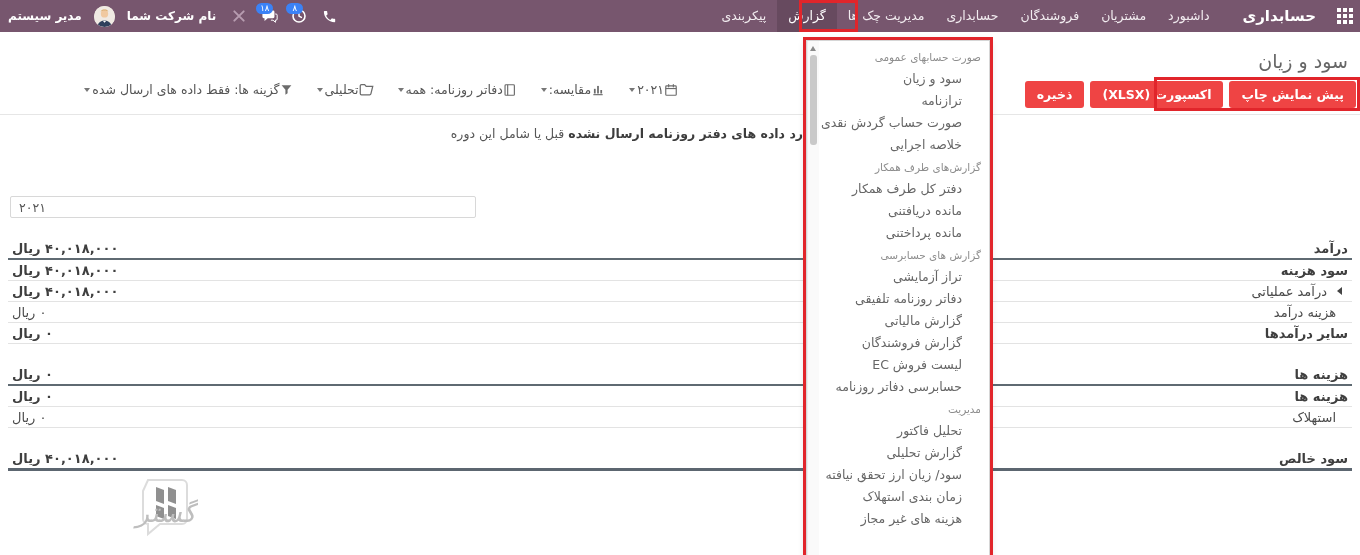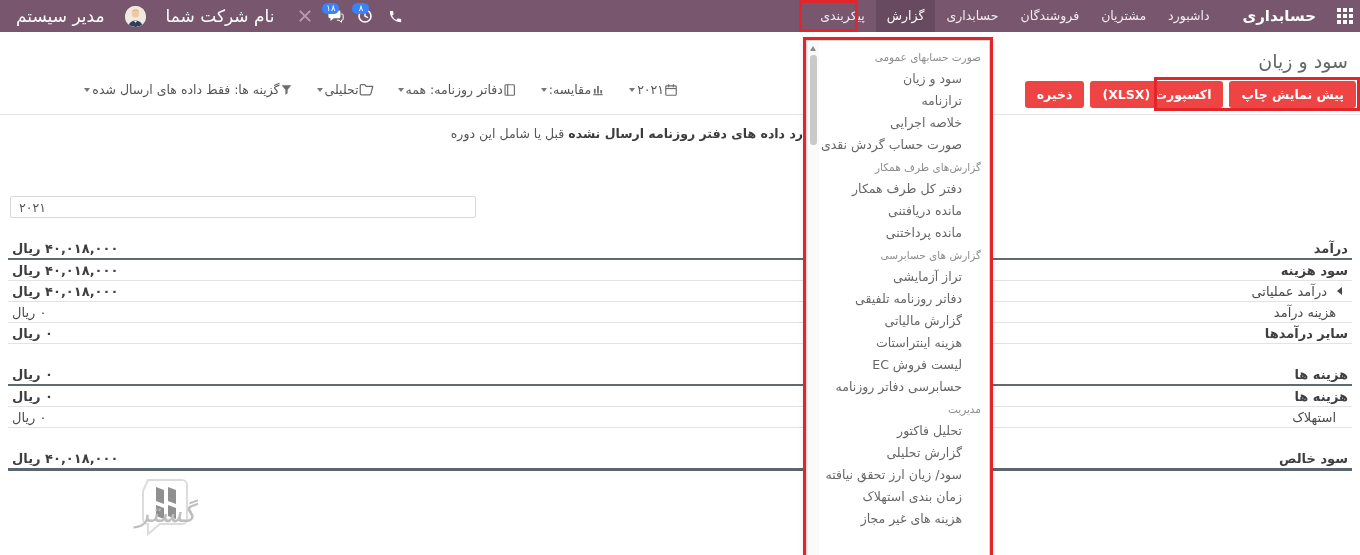--- a/index.html
+++ b/index.html
@@ -11,21 +11,21 @@
   .apps-grid{width:30px;height:32px;display:flex;align-items:center;justify-content:center;cursor:pointer;}
   .apps-grid .g{display:grid;grid-template-columns:repeat(3,4px);grid-gap:2px;}
   .apps-grid .g i{width:4px;height:4px;background:#fff;display:block;}
   .app-name{font-size:15px;font-weight:bold;padding:0 14px 0 22px;white-space:nowrap;}
   .nav-item{font-size:12.5px;padding:0 11px;height:32px;line-height:32px;white-space:nowrap;cursor:pointer;color:#f2ecf0;}
   .nav-item.active{background:rgba(0,0,0,.13);color:#fff;}
   .tb-spacer{flex:1;}
   .systray{display:flex;align-items:center;direction:rtl;}
   .tb-ico{position:relative;width:30px;height:32px;display:flex;align-items:center;justify-content:center;cursor:pointer;}
   .badge{position:absolute;top:3px;left:2px;background:#3b82f6;color:#fff;font-size:8.5px;line-height:11px;min-width:13px;text-align:center;border-radius:7px;padding:0 2px;}
-  .company-name,.user-name{font-size:17px;padding:0 16px;white-space:nowrap;cursor:pointer;}
+  .company-name,.user-name{font-size:12px;padding:0 8px;white-space:nowrap;cursor:pointer;font-weight:bold;}
   .avatar{width:21px;height:21px;border-radius:50%;overflow:hidden;background:#efe9e2;margin:0 4px;cursor:pointer;flex:0 0 auto;}
 
   
   .page-title{position:absolute;top:50px;right:12px;font-size:19px;color:#666;}
   .btn-row{position:absolute;top:81px;right:4px;display:flex;direction:rtl;gap:6px;}
   .btn{background:#ef4444;color:#fff;border:none;font-size:12.5px;font-weight:bold;padding:6px 12px;border-radius:3px;cursor:pointer;font-family:inherit;white-space:nowrap;}
   .cp-border{position:absolute;top:114px;left:0;right:0;height:0;border-bottom:1px solid #e6e6e6;}
 
   
   .filterbar{position:absolute;top:82px;right:682px;display:flex;direction:rtl;align-items:center;gap:24px;white-space:nowrap;}
@@ -86,20 +86,21 @@
           <i></i>
           <i></i>
           <i></i>
         </span>
     </div>
     <div class="app-name">حسابداری</div>
     <div class="nav-item">داشبورد</div>
     <div class="nav-item">مشتریان</div>
     <div class="nav-item">فروشندگان</div>
     <div class="nav-item">حسابداری</div>
+    <div class="nav-item">مدیریت چک ها</div>
     <div class="nav-item active">گزارش</div>
     <div class="nav-item">پیکربندی</div>
     <div class="tb-spacer"></div>
     <div class="systray">
       <div class="tb-ico">
         <svg width="15" height="15" viewBox="0 0 24 24">
             <path d="M6.6 10.8c1.5 2.9 3.8 5.2 6.7 6.7l2.2-2.2c.3-.3.7-.4 1-.2 1.1.4 2.3.6 3.6.6.6 0 1 .4 1 1V20c0 .6-.4 1-1 1C10.6 21 3 13.4 3 4c0-.6.4-1 1-1h3.3c.6 0 1 .4 1 1 0 1.2.2 2.5.6 3.6.1.3 0 .7-.2 1l-2.1 2.2z" fill="#fff"></path>
           </svg>
       </div>
       <div class="tb-ico">
@@ -232,31 +233,31 @@
     <div class="rrow total b bv">
       <span class="lbl">سود خالص</span>
       <span class="val">۴۰,۰۱۸,۰۰۰ ریال</span>
     </div>
   </div>
 
   <div class="menu">
     <div class="mh">صورت حسابهای عمومی</div>
     <div class="mi">سود و زیان</div>
     <div class="mi">ترازنامه</div>
+    <div class="mi">صورت حساب گردش نقدی</div>
     <div class="mi">خلاصه اجرایی</div>
-    <div class="mi">صورت حساب گردش نقدی</div>
     <div class="mh">گزارش‌های طرف همکار</div>
     <div class="mi">دفتر کل طرف همکار</div>
     <div class="mi">مانده دریافتنی</div>
     <div class="mi">مانده پرداختنی</div>
     <div class="mh">گزارش های حسابرسی</div>
     <div class="mi">تراز آزمایشی</div>
     <div class="mi">دفاتر روزنامه تلفیقی</div>
     <div class="mi">گزارش مالیاتی</div>
-    <div class="mi">هزینه اینتراستات</div>
+    <div class="mi">گزارش فروشندگان</div>
     <div class="mi">لیست فروش EC</div>
     <div class="mi">حسابرسی دفاتر روزنامه</div>
     <div class="mh">مدیریت</div>
     <div class="mi">تحلیل فاکتور</div>
     <div class="mi">گزارش تحلیلی</div>
     <div class="mi">سود/ زیان ارز تحقق نیافته</div>
     <div class="mi">زمان بندی استهلاک</div>
     <div class="mi">هزینه های غیر مجاز</div>
     <div class="menu-sb">
       <span class="arrow-up"></span>

